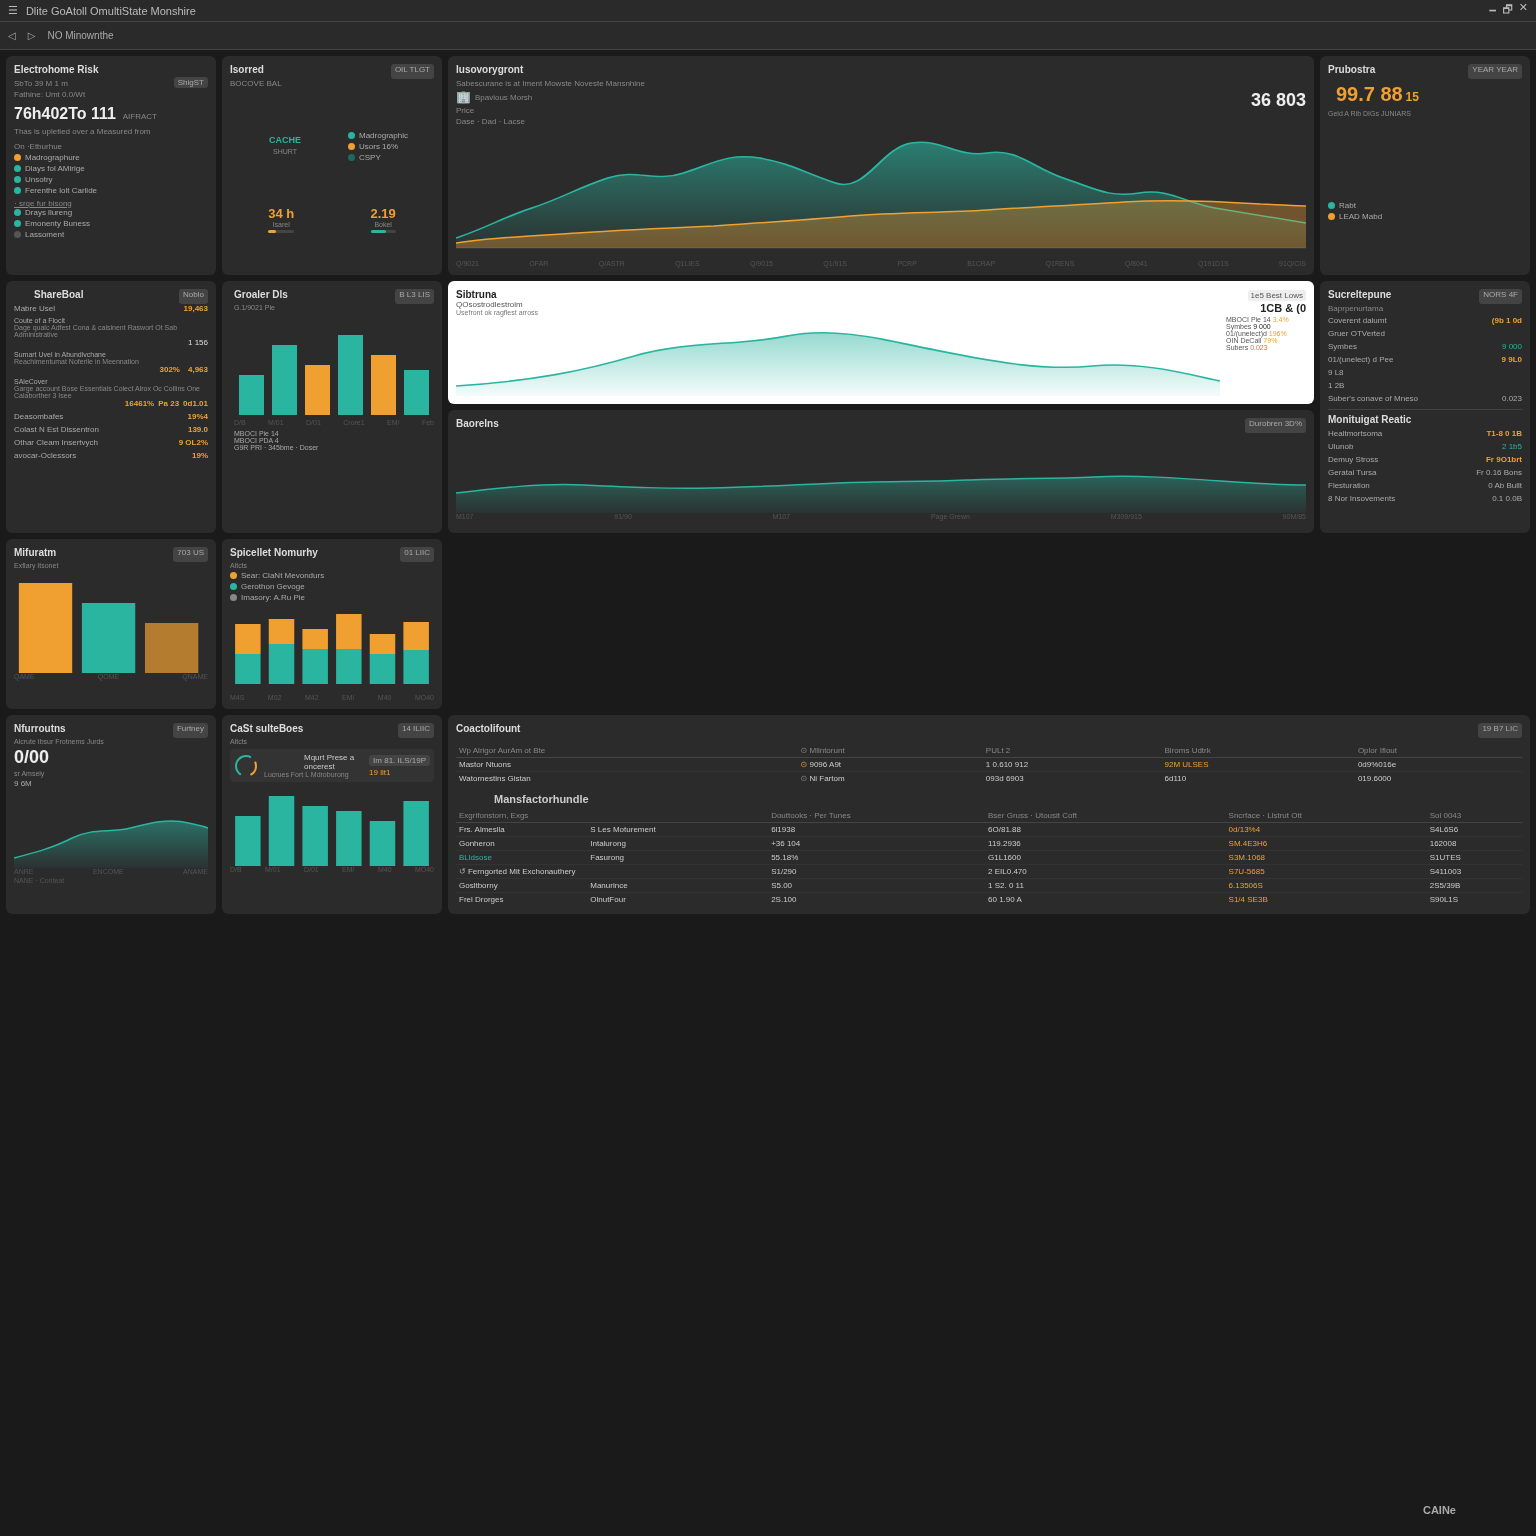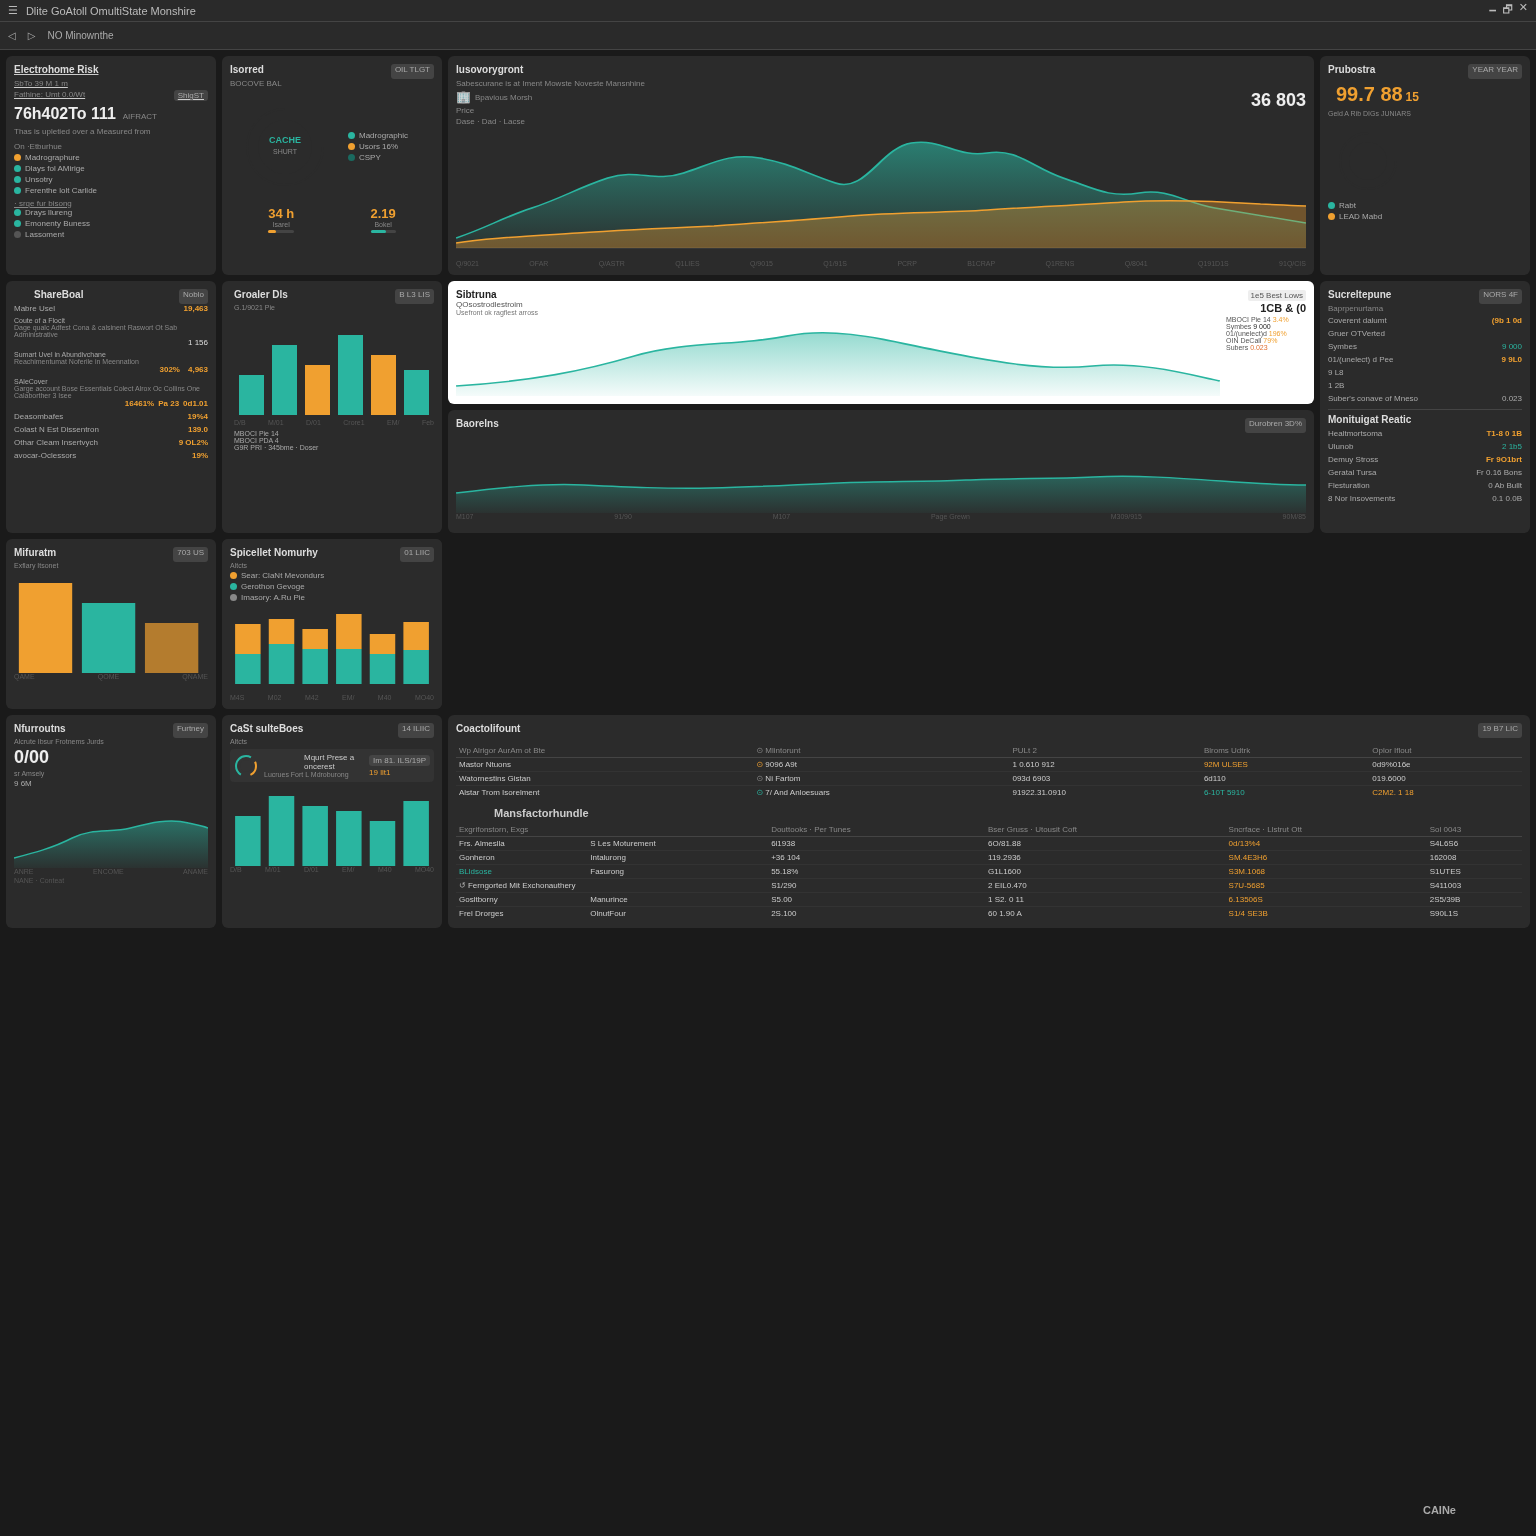--- a/index.html
+++ b/index.html
@@ -196,21 +196,21 @@
 
 <div class="toolbar">
   <span style="cursor:pointer;">◁</span>
   <span style="cursor:pointer;">▷</span>
   <span>NO Minownthe</span>
 </div>
 
 <div class="main-content">
 
   <div class="card row1-col1">
-    <div style="display:flex;justify-content:space-between;align-items:flex-end;text-decoration:underline;">
+    <div style="display:flex;justify-content:space-between;align-items:center;">
       <div>
         <div class="card-title">Electrohome Risk</div>
         <div class="card-subtitle">SbTo 39 M 1 m</div>
         <div class="card-subtitle">Fathine: Umt 0.0/Wt</div>
       </div>
       <span class="badge">ShigST</span>
     </div>
     <div style="margin:4px 0;">
       <span class="card-value" style="font-size:16px;">76h402To 111</span>
       <span style="font-size:8px;color:#888;margin-left:4px;">AIFRACT</span>
@@ -712,27 +712,20 @@
           <td>1 0.610 912</td>
           <td class="td-orange">92M ULSES</td>
           <td>0d9%016e</td>
         </tr>
         <tr>
           <td>Watornestins Gistan</td>
           <td><span style="color:#888;">⊙</span> Ni Fartom</td>
           <td>093d 6903</td>
           <td>6d110</td>
           <td>019.6000</td>
-        </tr>
-        <tr>
-          <td>Alstar Trom Isorelment</td>
-          <td><span style="color:#2ab5a0;">⊙</span> 7/ And Anloesuars</td>
-          <td>91922.31.0910</td>
-          <td class="td-teal">6-10T 5910</td>
-          <td class="td-orange">C2M2. 1 18</td>
         </tr>
       </tbody>
     </table>
 
     <div style="margin-top:8px;">
       <div style="font-size:11px;font-weight:bold;color:#ccc;margin-bottom:4px;margin-left:38px;">Mansfactorhundle</div>
       <table class="data-table">
         <thead>
           <tr>
             <th colspan="2">Exgrifonstorn, Exgs</th>

